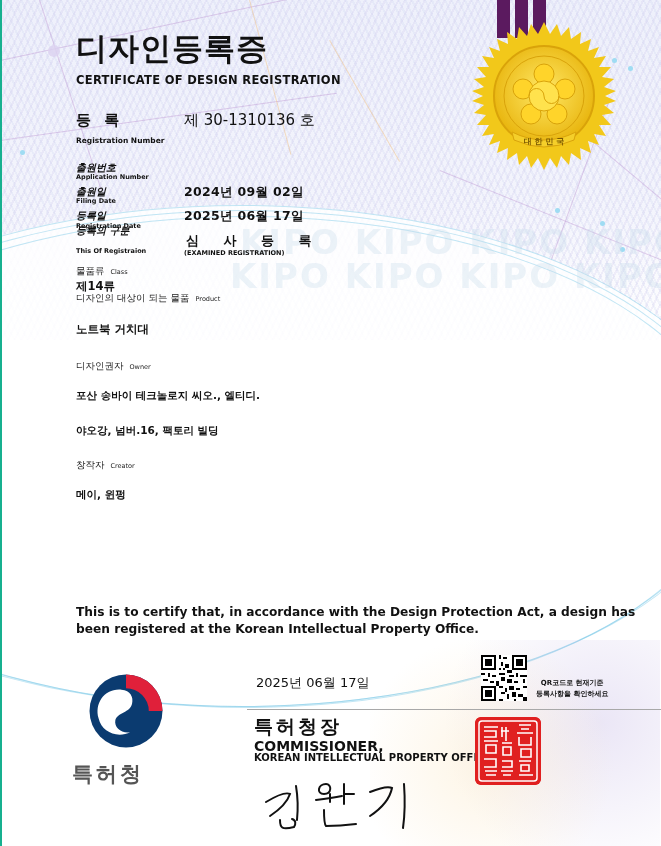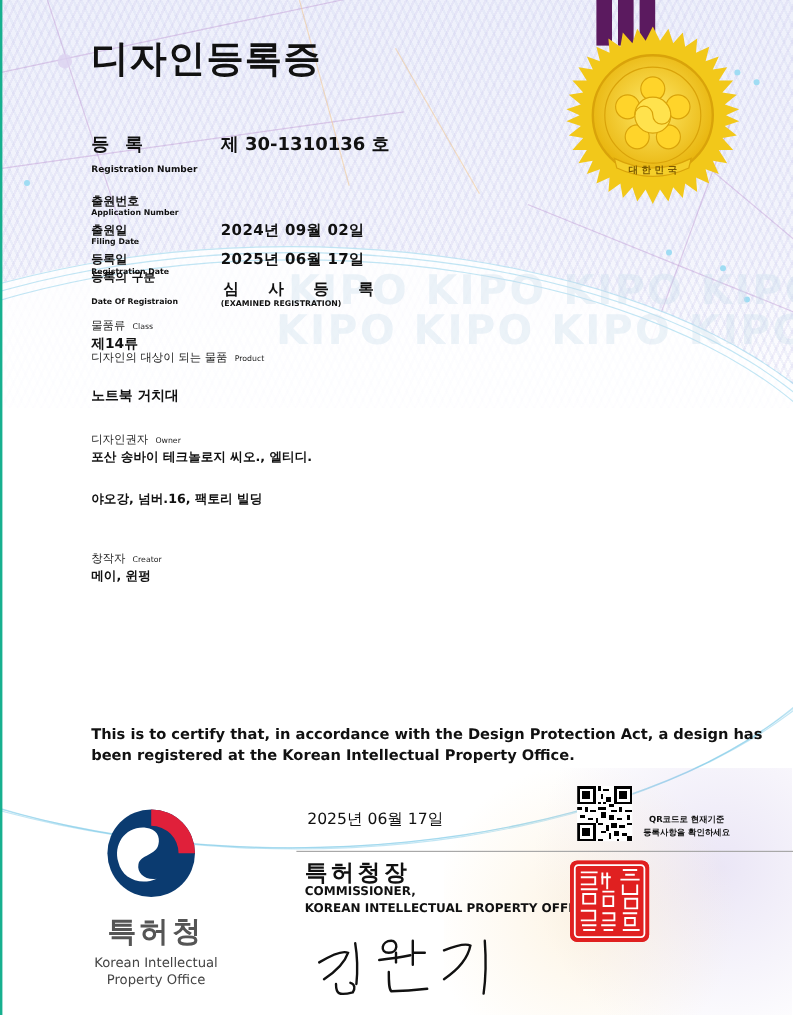--- a/index.html
+++ b/index.html
@@ -21,52 +21,52 @@
   .bottom-deco{position:absolute;left:370px;top:640px;width:290px;height:206px;
     background:radial-gradient(circle at 40% 60%, rgba(250,225,180,0.35), transparent 60%),
                radial-gradient(circle at 80% 40%, rgba(210,200,235,0.45), transparent 60%);}
 
   .ribbon{position:absolute;top:0;width:13px;height:38px;background:#5b1a5f;}
   .medal{position:absolute;left:470px;top:22px;width:148px;height:148px;}
 
   .title-ko{position:absolute;left:76px;top:28px;font-size:31px;font-weight:bold;letter-spacing:1px;color:#111;}
   .title-en{position:absolute;left:76px;top:73px;font-size:11.5px;font-weight:bold;letter-spacing:0.3px;}
 
-  .label-ko{position:absolute;left:76px;font-size:10px;font-weight:bold;}
+  .label-ko{position:absolute;left:76px;font-size:10px;font-weight:bold;font-style:italic;}
   .label-en{position:absolute;left:76px;font-size:6.5px;font-weight:bold;}
   .value{position:absolute;left:184px;font-size:12.5px;font-weight:bold;letter-spacing:0.3px;}
 
   .reg-ko{position:absolute;left:76px;top:111px;font-size:15px;font-weight:bold;letter-spacing:4px;}
   .reg-en{position:absolute;left:76px;top:136px;font-size:7.5px;font-weight:bold;}
-  .reg-val{position:absolute;left:184px;top:111px;font-size:15px;font-weight:bold;}
+  .reg-val{position:absolute;left:184px;top:111px;font-size:15px;font-weight:normal;}
 
   .exam-val{position:absolute;left:186px;top:232px;font-size:13px;font-weight:bold;letter-spacing:10px;}
   .exam-en{position:absolute;left:184px;top:249px;font-size:6.5px;font-weight:bold;}
 
   .sec-label{position:absolute;left:76px;font-size:9.5px;color:#222;}
   .sec-label .en{font-size:6.5px;margin-left:6px;}
   .sec-val{position:absolute;left:76px;font-size:11.5px;font-weight:bold;}
-  .sec-val.small{font-size:10.5px;}
+  .sec-val.small{font-size:10.5px;margin-top:15px;}
 
   .cert-ko{position:absolute;left:76px;top:553px;width:560px;font-size:16.5px;font-weight:bold;line-height:21px;}
   .cert-en{position:absolute;left:76px;top:604px;width:560px;font-size:12.2px;font-weight:bold;line-height:17px;}
 
   .issue-date{position:absolute;left:256px;top:674px;font-size:13px;color:#111;}
   .qr{position:absolute;left:481px;top:655px;width:46px;height:46px;background:#fff;}
   .qr-note{position:absolute;left:536px;top:678px;font-size:7px;font-weight:bold;text-align:center;line-height:11px;}
   .hr{position:absolute;left:247px;top:709px;width:414px;height:1px;background:#a8a8a8;}
 
   .comm-ko{position:absolute;left:254px;top:714px;font-size:19px;font-weight:bold;letter-spacing:3px;}
-  .comm-en1{position:absolute;left:254px;top:738px;font-size:10px;font-weight:bold;}
+  .comm-en1{position:absolute;left:254px;top:738px;font-size:14px;font-weight:bold;}
   .comm-en2{position:absolute;left:254px;top:752px;font-size:10px;font-weight:bold;}
   .seal{position:absolute;left:475px;top:717px;width:66px;height:68px;background:#e02020;border-radius:6px;}
   .signature{position:absolute;left:262px;top:772px;width:160px;height:60px;}
 
   .logo{position:absolute;left:88px;top:673px;width:76px;height:76px;}
-  .logo-ko{position:absolute;left:60px;top:760px;width:140px;text-align:center;font-size:24px;font-weight:bold;color:#555;letter-spacing:3px;}
+  .logo-ko{position:absolute;left:72px;top:760px;width:140px;font-size:21px;font-weight:bold;color:#555;letter-spacing:3px;}
   .logo-en{position:absolute;left:60px;top:796px;width:140px;text-align:center;font-size:11px;color:#444;line-height:14px;}
 </style>
 </head>
 <body>
 
 <div class="page">
 
   <div class="bg-top"></div>
   <div class="grid-line" style="left:0;top:60px;width:320px;transform:rotate(-12deg);"></div>
   <div class="grid-line" style="left:0;top:140px;width:340px;transform:rotate(-8deg);"></div>
@@ -116,38 +116,39 @@
         <circle cx="-21" cy="-7" r="10"></circle>
       </g>
       <circle r="15" fill="#ffe24d" stroke="#d9a30a" stroke-width="1"></circle>
       <path d="M-15,0 A7.5,7.5 0 0,1 0,0 A7.5,7.5 0 0,0 15,0" fill="none" stroke="#d9a30a" stroke-width="1"></path>
       <path d="M-32,36 Q0,52 32,36 L30,44 Q0,58 -30,44 Z" fill="#f5cf2a" stroke="#d9a30a" stroke-width="1"></path>
       <text x="0" y="48" text-anchor="middle" font-size="8" font-weight="bold" fill="#7a5800" font-family="DejaVu Sans, sans-serif">대 한 민 국</text>
     </g>
   </svg>
 
   <div class="title-ko">디자인등록증</div>
+  <div class="title-en">CERTIFICATE OF DESIGN REGISTRATION</div>
 
   <div class="reg-ko">등 록</div>
   <div class="reg-en">Registration Number</div>
   <div class="reg-val">제 30-1310136 호</div>
 
   <div class="label-ko" style="top:161px;">출원번호</div>
   <div class="label-en" style="top:173px;">Application Number</div>
 
   <div class="label-ko" style="top:185px;">출원일</div>
   <div class="label-en" style="top:197px;">Filing Date</div>
   <div class="value" style="top:184px;">2024년 09월 02일</div>
 
   <div class="label-ko" style="top:209px;">등록일</div>
   <div class="label-en" style="top:222px;">Registration Date</div>
   <div class="value" style="top:208px;">2025년 06월 17일</div>
 
   <div class="label-ko" style="top:224px;">등록의 구분</div>
-  <div class="label-en" style="top:247px;">Date Of Registraion</div>
+  <div class="label-en" style="top:247px;">This Of Registraion</div>
   <div class="exam-val">심 사 등 록</div>
   <div class="exam-en">(EXAMINED REGISTRATION)</div>
 
   <div class="sec-label" style="top:265px;"><span>물품류</span><span class="en">Class</span></div>
   <div class="sec-val" style="top:279px;text-align:center;">제14류</div>
   <div class="sec-label" style="top:292px;"><span>디자인의 대상이 되는 물품</span><span class="en">Product</span></div>
   <div class="sec-val" style="top:322px;">노트북 거치대</div>
 
   <div class="sec-label" style="top:360px;"><span>디자인권자</span><span class="en">Owner</span></div>
   <div class="sec-val small" style="top:374px;">포산 송바이 테크놀로지 씨오., 엘티디.</div>
@@ -248,17 +249,13 @@
     </g>
   </svg>
 
   <svg class="logo" viewBox="0 0 100 100">
     <circle cx="50" cy="50" r="48" fill="#0b3b70"></circle>
     <path d="M50,2 A48,48 0 0,1 98,50 L80,50 A30,30 0 0,0 50,20 Z" fill="#e0203a"></path>
     <path d="M14,60 C8,40 22,20 44,22 C56,23 60,32 58,40 C56,52 38,52 36,62 C34,72 44,80 56,78 C38,86 18,78 14,60 Z" fill="#fff"></path>
     <path d="M24,44 C30,32 44,30 52,36 C56,42 50,48 40,50 C30,52 26,56 28,64 C20,58 20,50 24,44 Z" fill="#fff"></path>
   </svg>
   <div class="logo-ko">특허청</div>
-  <div class="logo-en">
-    <div>Korean Intellectual</div>
-    <div>Property Office</div>
-  </div>
 </div>
 
 </body></html>

